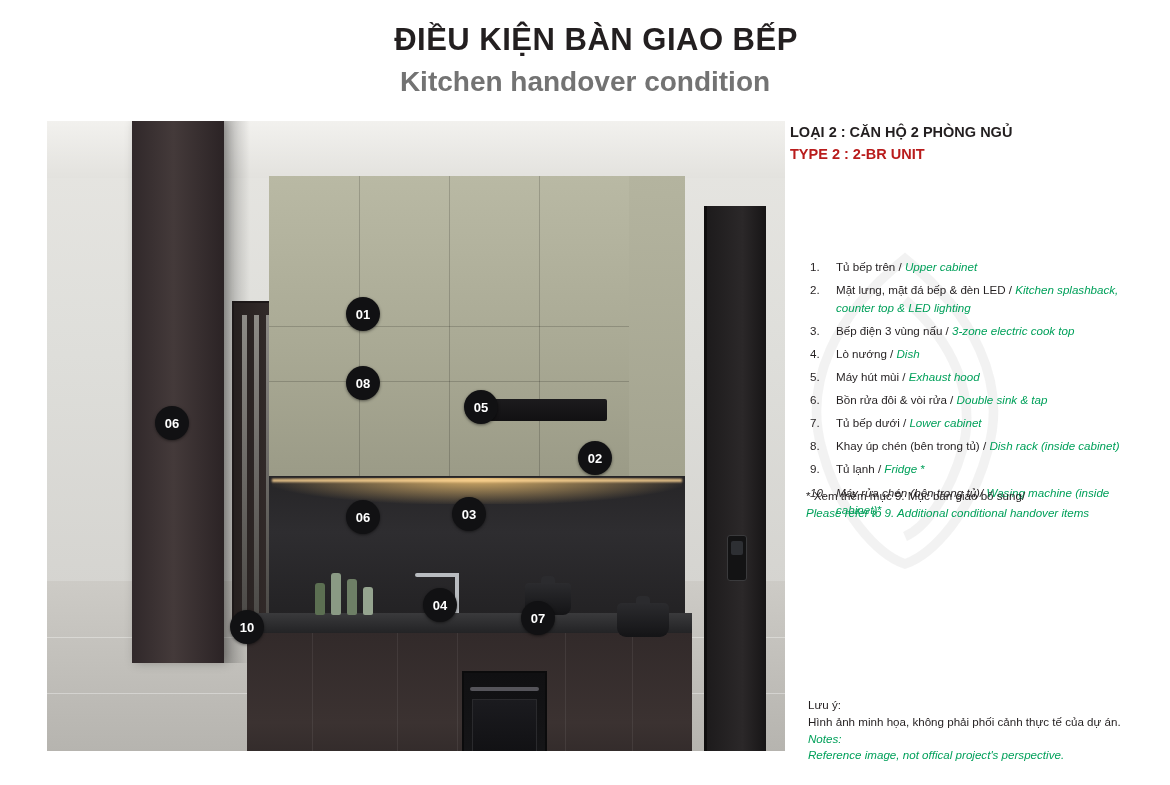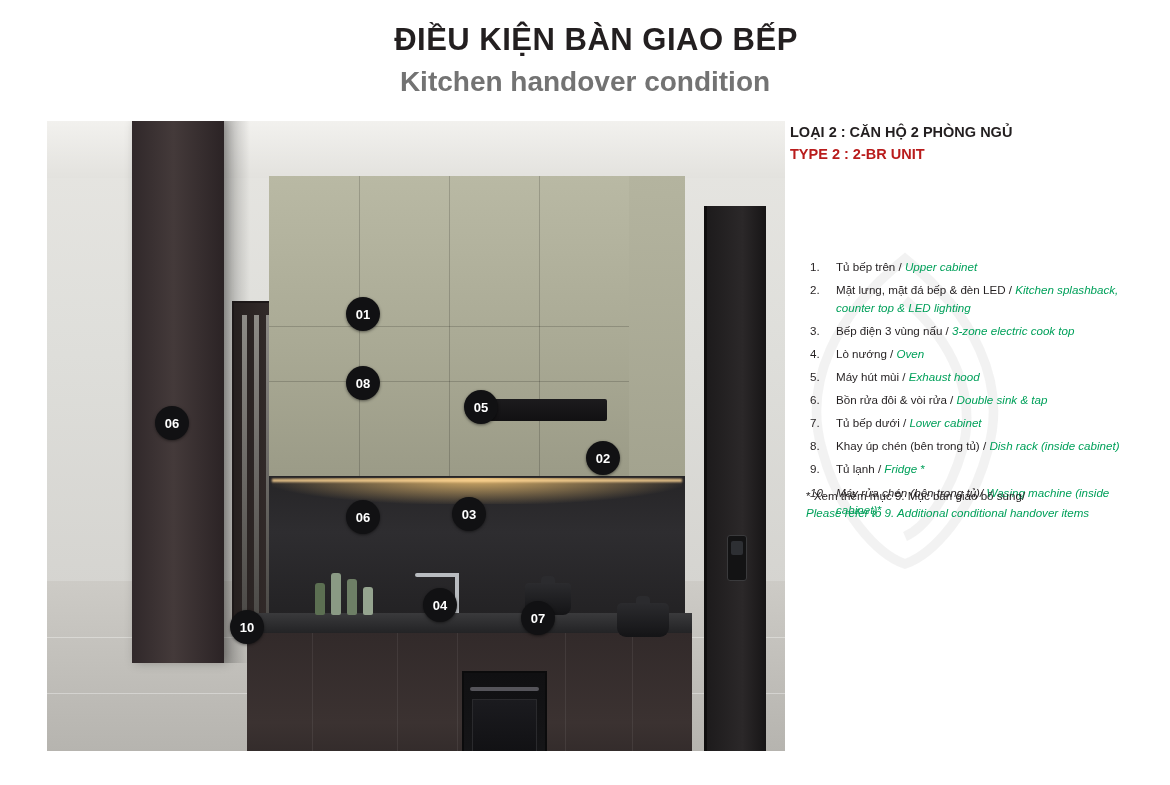--- a/index.html
+++ b/index.html
@@ -340,21 +340,21 @@
 
     <div class="door"></div>
     <div class="keypad"></div>
   </div>
 
   <div id="markers-layer">
       <div class="marker" style="left: 346px; top: 297px;">01</div>
       <div class="marker" style="left: 346px; top: 366px;">08</div>
       <div class="marker" style="left: 464px; top: 390px;">05</div>
       <div class="marker" style="left: 155px; top: 406px;">06</div>
-      <div class="marker" style="left: 578px; top: 441px; margin-left: 8px;">02</div>
+      <div class="marker" style="left: 578px; top: 441px;">02</div>
       <div class="marker" style="left: 346px; top: 500px;">06</div>
       <div class="marker" style="left: 452px; top: 497px;">03</div>
       <div class="marker" style="left: 230px; top: 610px; text-align: center;">10</div>
       <div class="marker" style="left: 423px; top: 588px;">04</div>
       <div class="marker" style="left: 521px; top: 601px;">07</div>
     </div>
 
   <div class="type-head">
     <div>LOẠI 2 : CĂN HỘ 2 PHÒNG NGỦ</div>
     <div class="en">TYPE 2 : 2-BR UNIT</div>
@@ -373,21 +373,21 @@
       <div class="legend-row">
         <div class="legend-num">2.</div>
         <div class="legend-txt"><span class="vn">Mặt lưng, mặt đá bếp &amp; đèn LED / </span><span class="en">Kitchen splashback, counter top &amp; LED lighting</span></div>
       </div>
       <div class="legend-row">
         <div class="legend-num">3.</div>
         <div class="legend-txt"><span class="vn">Bếp điện 3 vùng nấu / </span><span class="en">3-zone electric cook top</span></div>
       </div>
       <div class="legend-row">
         <div class="legend-num">4.</div>
-        <div class="legend-txt"><span class="vn">Lò nướng / </span><span class="en">Oven</span></div>
+        <div class="legend-txt"><span class="vn">Lò nướng / </span><span class="en">Dish</span></div>
       </div>
       <div class="legend-row">
         <div class="legend-num">5.</div>
         <div class="legend-txt"><span class="vn">Máy hút mùi / </span><span class="en">Exhaust hood</span></div>
       </div>
       <div class="legend-row">
         <div class="legend-num">6.</div>
         <div class="legend-txt"><span class="vn">Bồn rửa đôi &amp; vòi rửa / </span><span class="en">Double sink &amp; tap</span></div>
       </div>
       <div class="legend-row">
@@ -406,14 +406,20 @@
         <div class="legend-num">10.</div>
         <div class="legend-txt"><span class="vn">Máy rửa chén (bên trong tủ)/ </span><span class="en">Wasing machine (inside cabinet)</span><span class="star">*</span></div>
       </div>
     </div>
 
   <div class="footnote">
     <span>* Xem thêm mục 9. Mục bàn giao bổ sung/</span>
     <span class="en">Please refer to 9. Additional conditional handover items</span>
   </div>
 
+  <div class="notes">
+    <div>Lưu ý:</div>
+    <div>Hình ảnh minh họa, không phải phối cảnh thực tế của dự án.</div>
+    <div class="en">Notes:</div>
+    <div class="en">Reference image, not offical project's perspective.</div>
+  </div>
 
 </div>
 
 </body></html>

